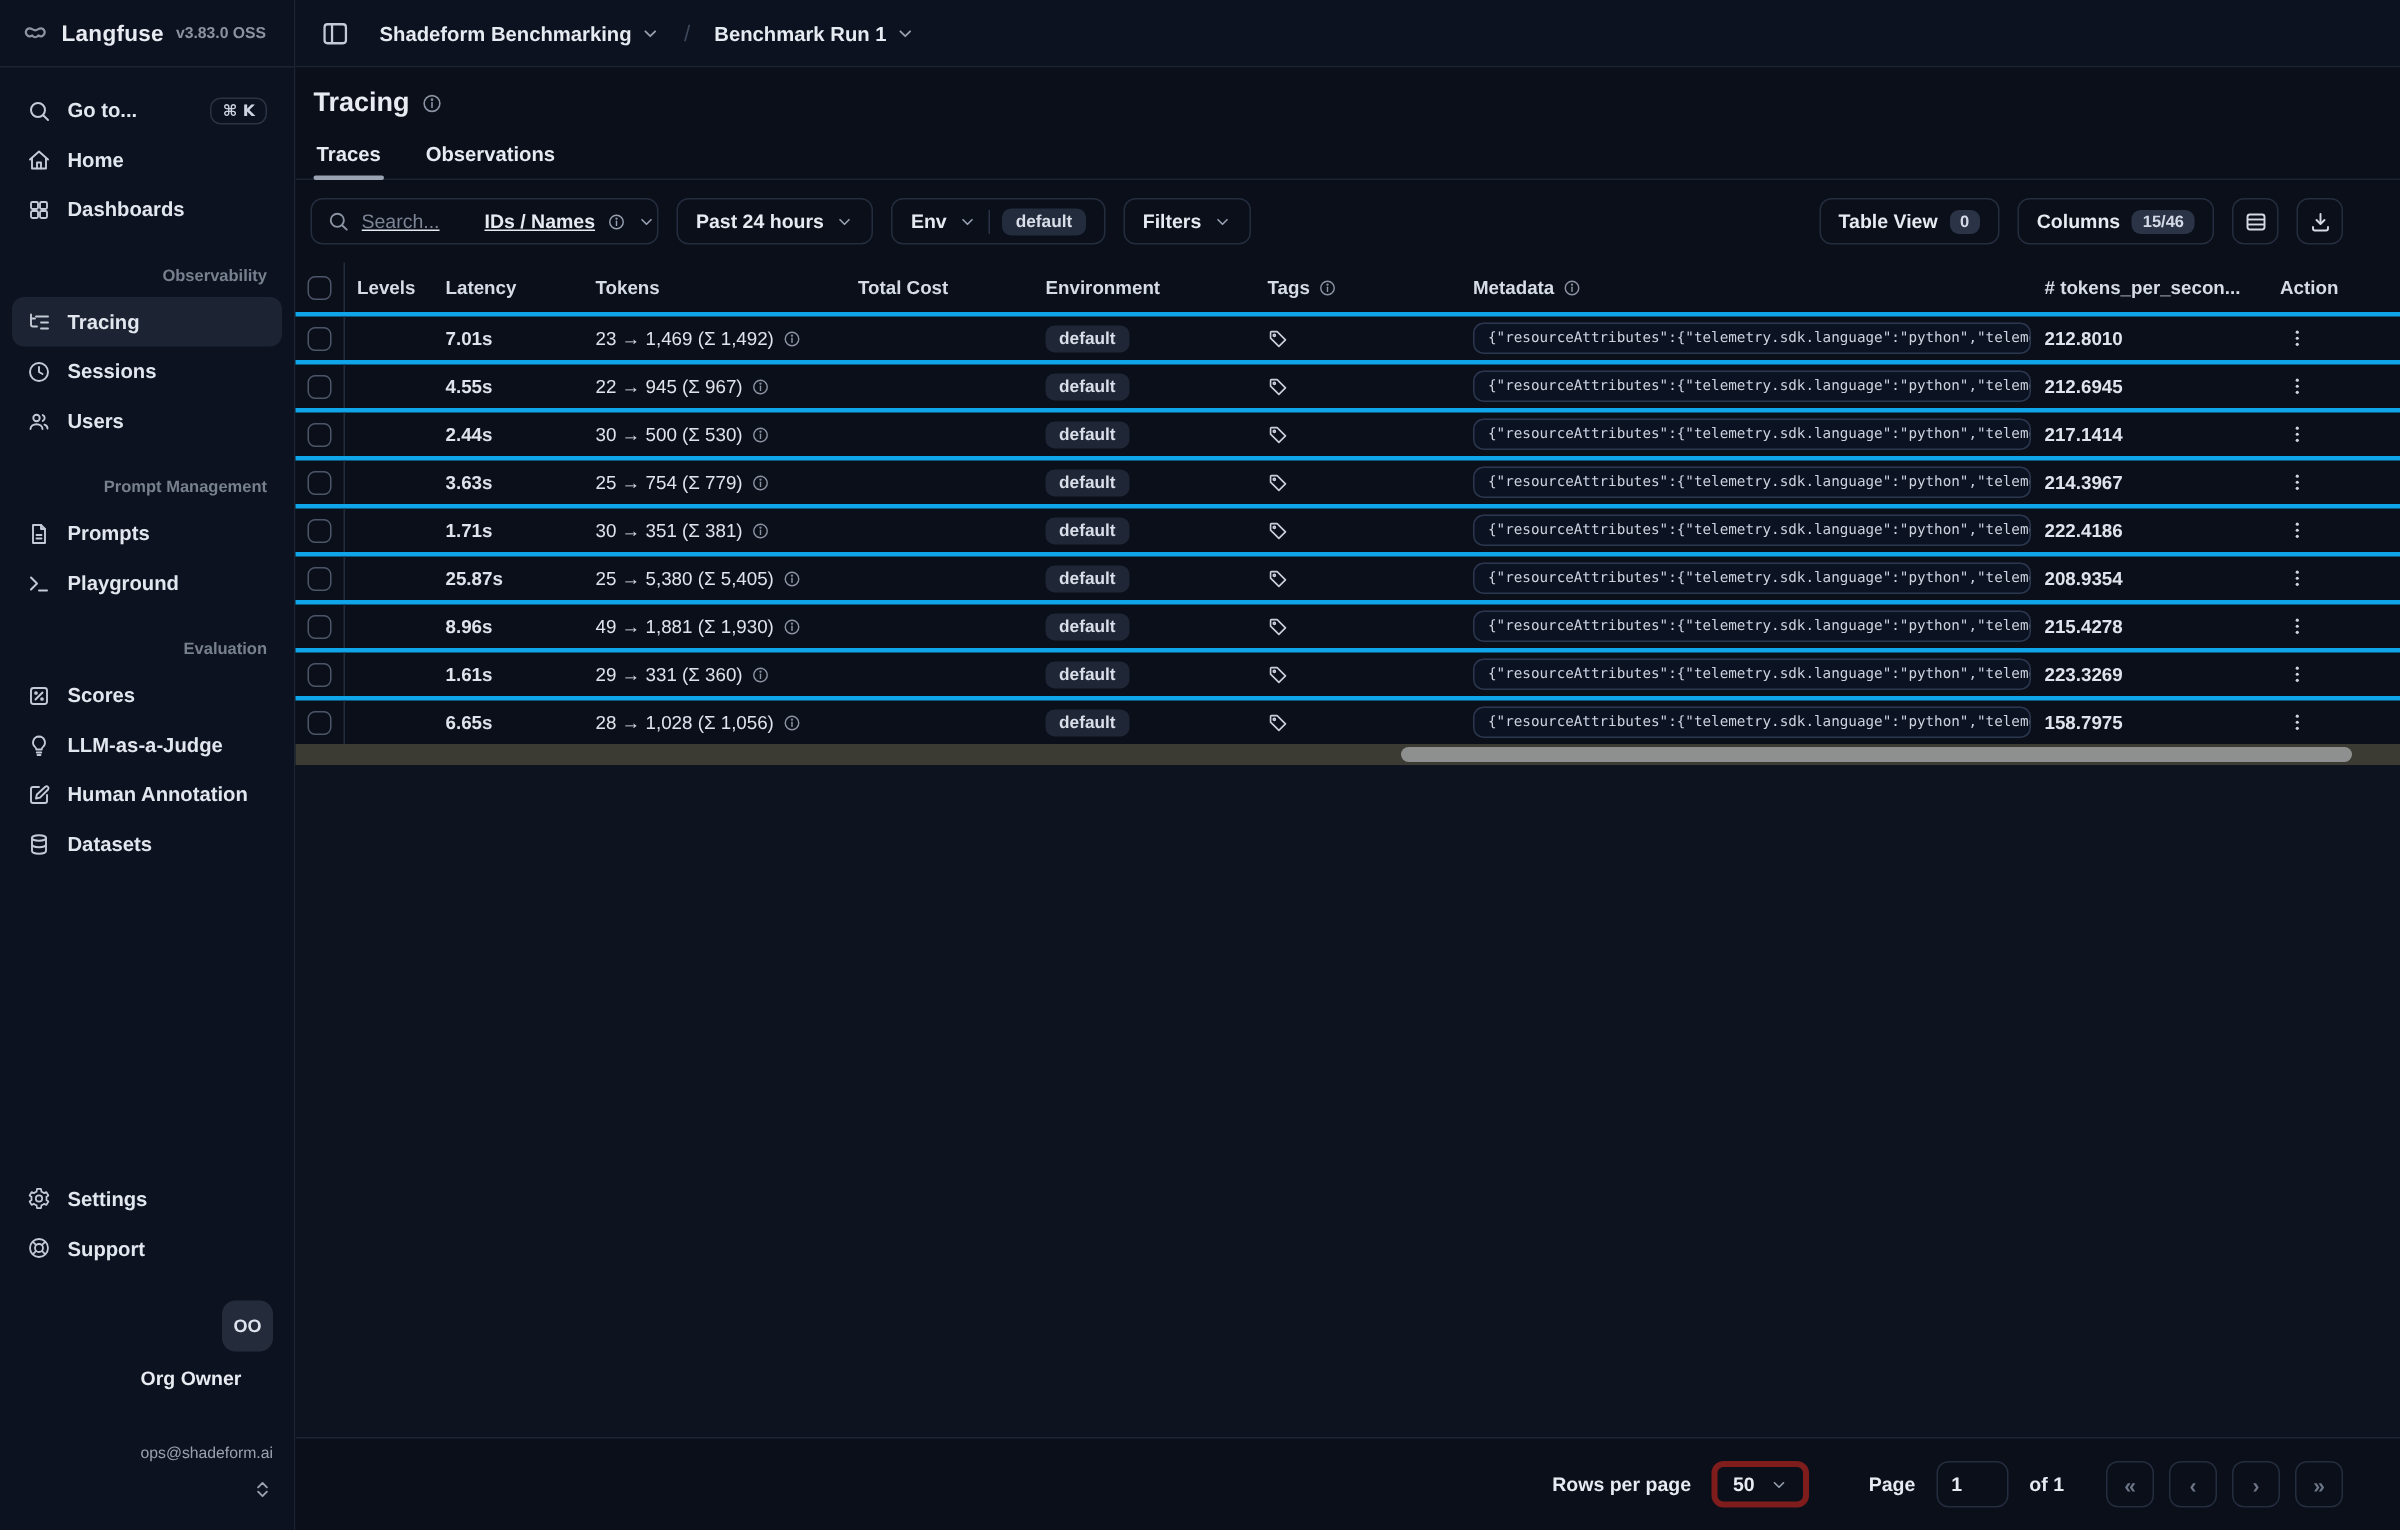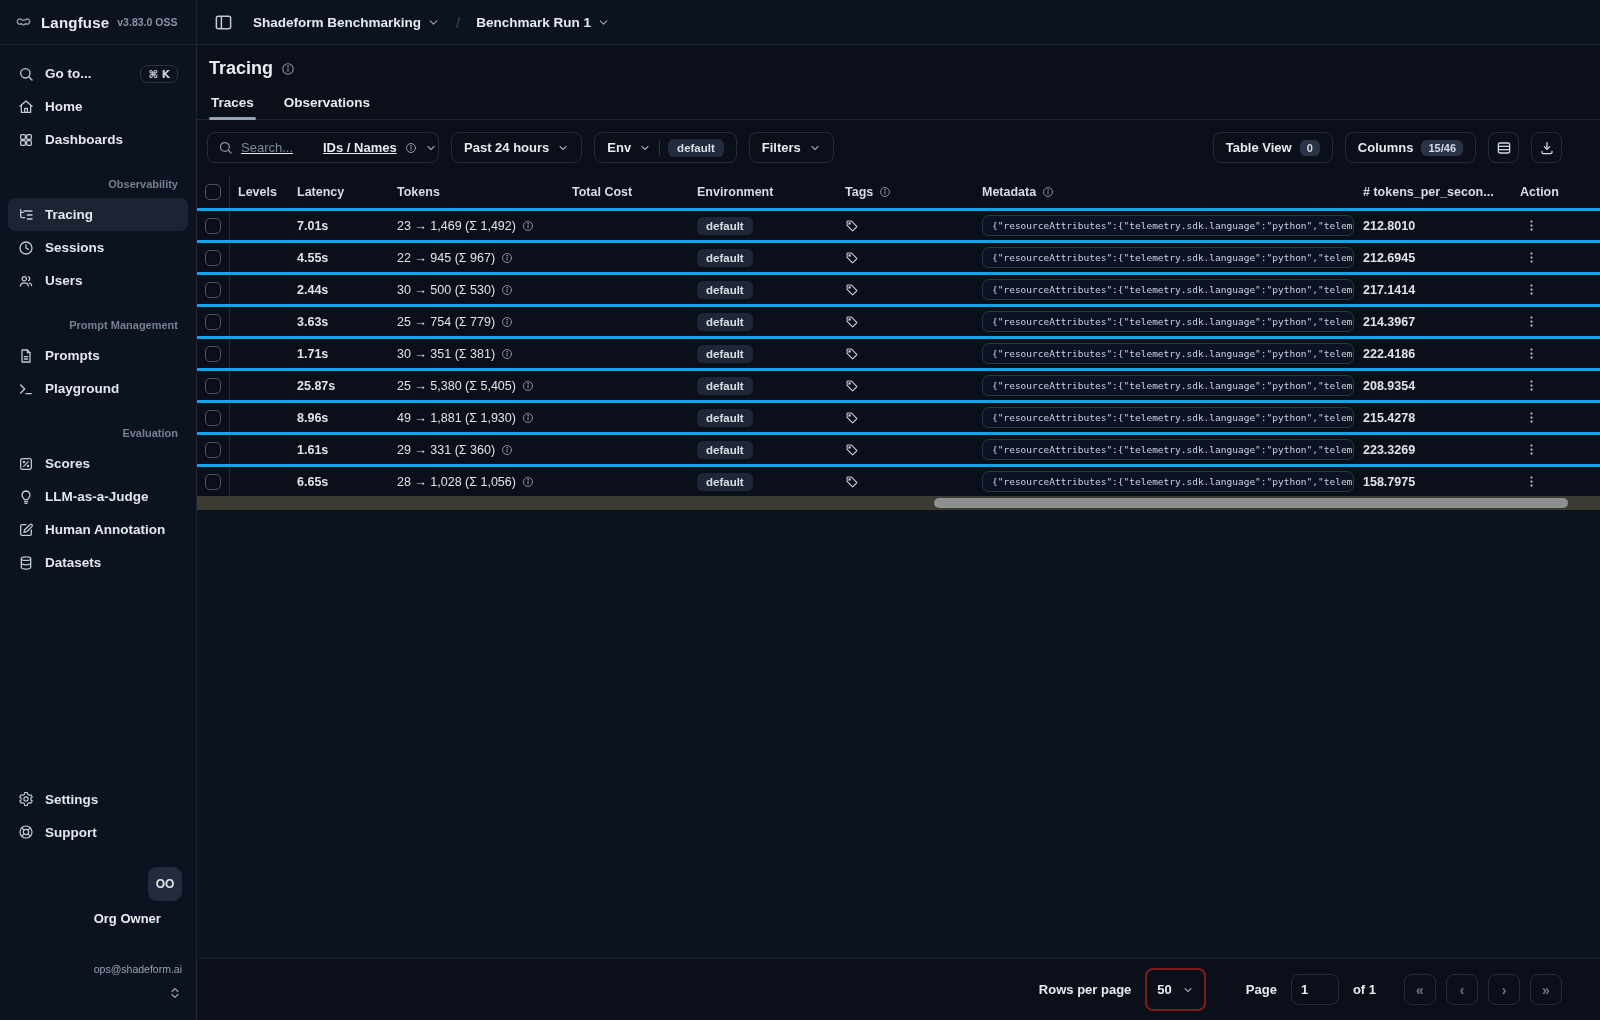--- a/index.html
+++ b/index.html
@@ -100,21 +100,21 @@
   .hscroll { height:14px; background:#3b3b33; position:relative; }
   .hscroll .thumb { position:absolute; top:2px; height:10px; border-radius:6px;
     background:#8e9090; left:52.5%; width:45.2%; cursor:grab; }
 
   .filler { flex:1; background:#0e1320; }
 
   
   .pager { height:62px; border-top:1px solid #1d2532; display:flex; align-items:center;
     justify-content:flex-end; gap:14px; padding:0 38px; background:#0b0f1a; }
   .pager-label { font-size:13px; font-weight:600; color:#e6eaf1; }
-  .select { height:43px; border:2px solid #7f1d1d; border-radius:8px; display:flex;
+  .select { height:31px; border:4px solid #7f1d1d; border-radius:8px; display:flex;
     align-items:center; gap:10px; padding:0 10px; font-size:13px; font-weight:600; cursor:pointer; }
   .select .chev { color:#97a0b0; display:flex; }
   .page-input { width:48px; height:31px; border:1px solid #242d3e; border-radius:8px;
     background:transparent; color:#e6eaf1; font-size:13px; font-weight:600; padding:0 9px;
     outline:none; font-family:inherit; }
   .pg-btns { display:flex; gap:10px; margin-left:14px; }
   .pg-btn { width:32px; height:31px; border:1px solid #242d3e; border-radius:8px; display:flex;
     align-items:center; justify-content:center; color:#6c7687; font-size:14px; font-weight:700;
     cursor:pointer; }
   .gap-lg { margin-left:26px; }

